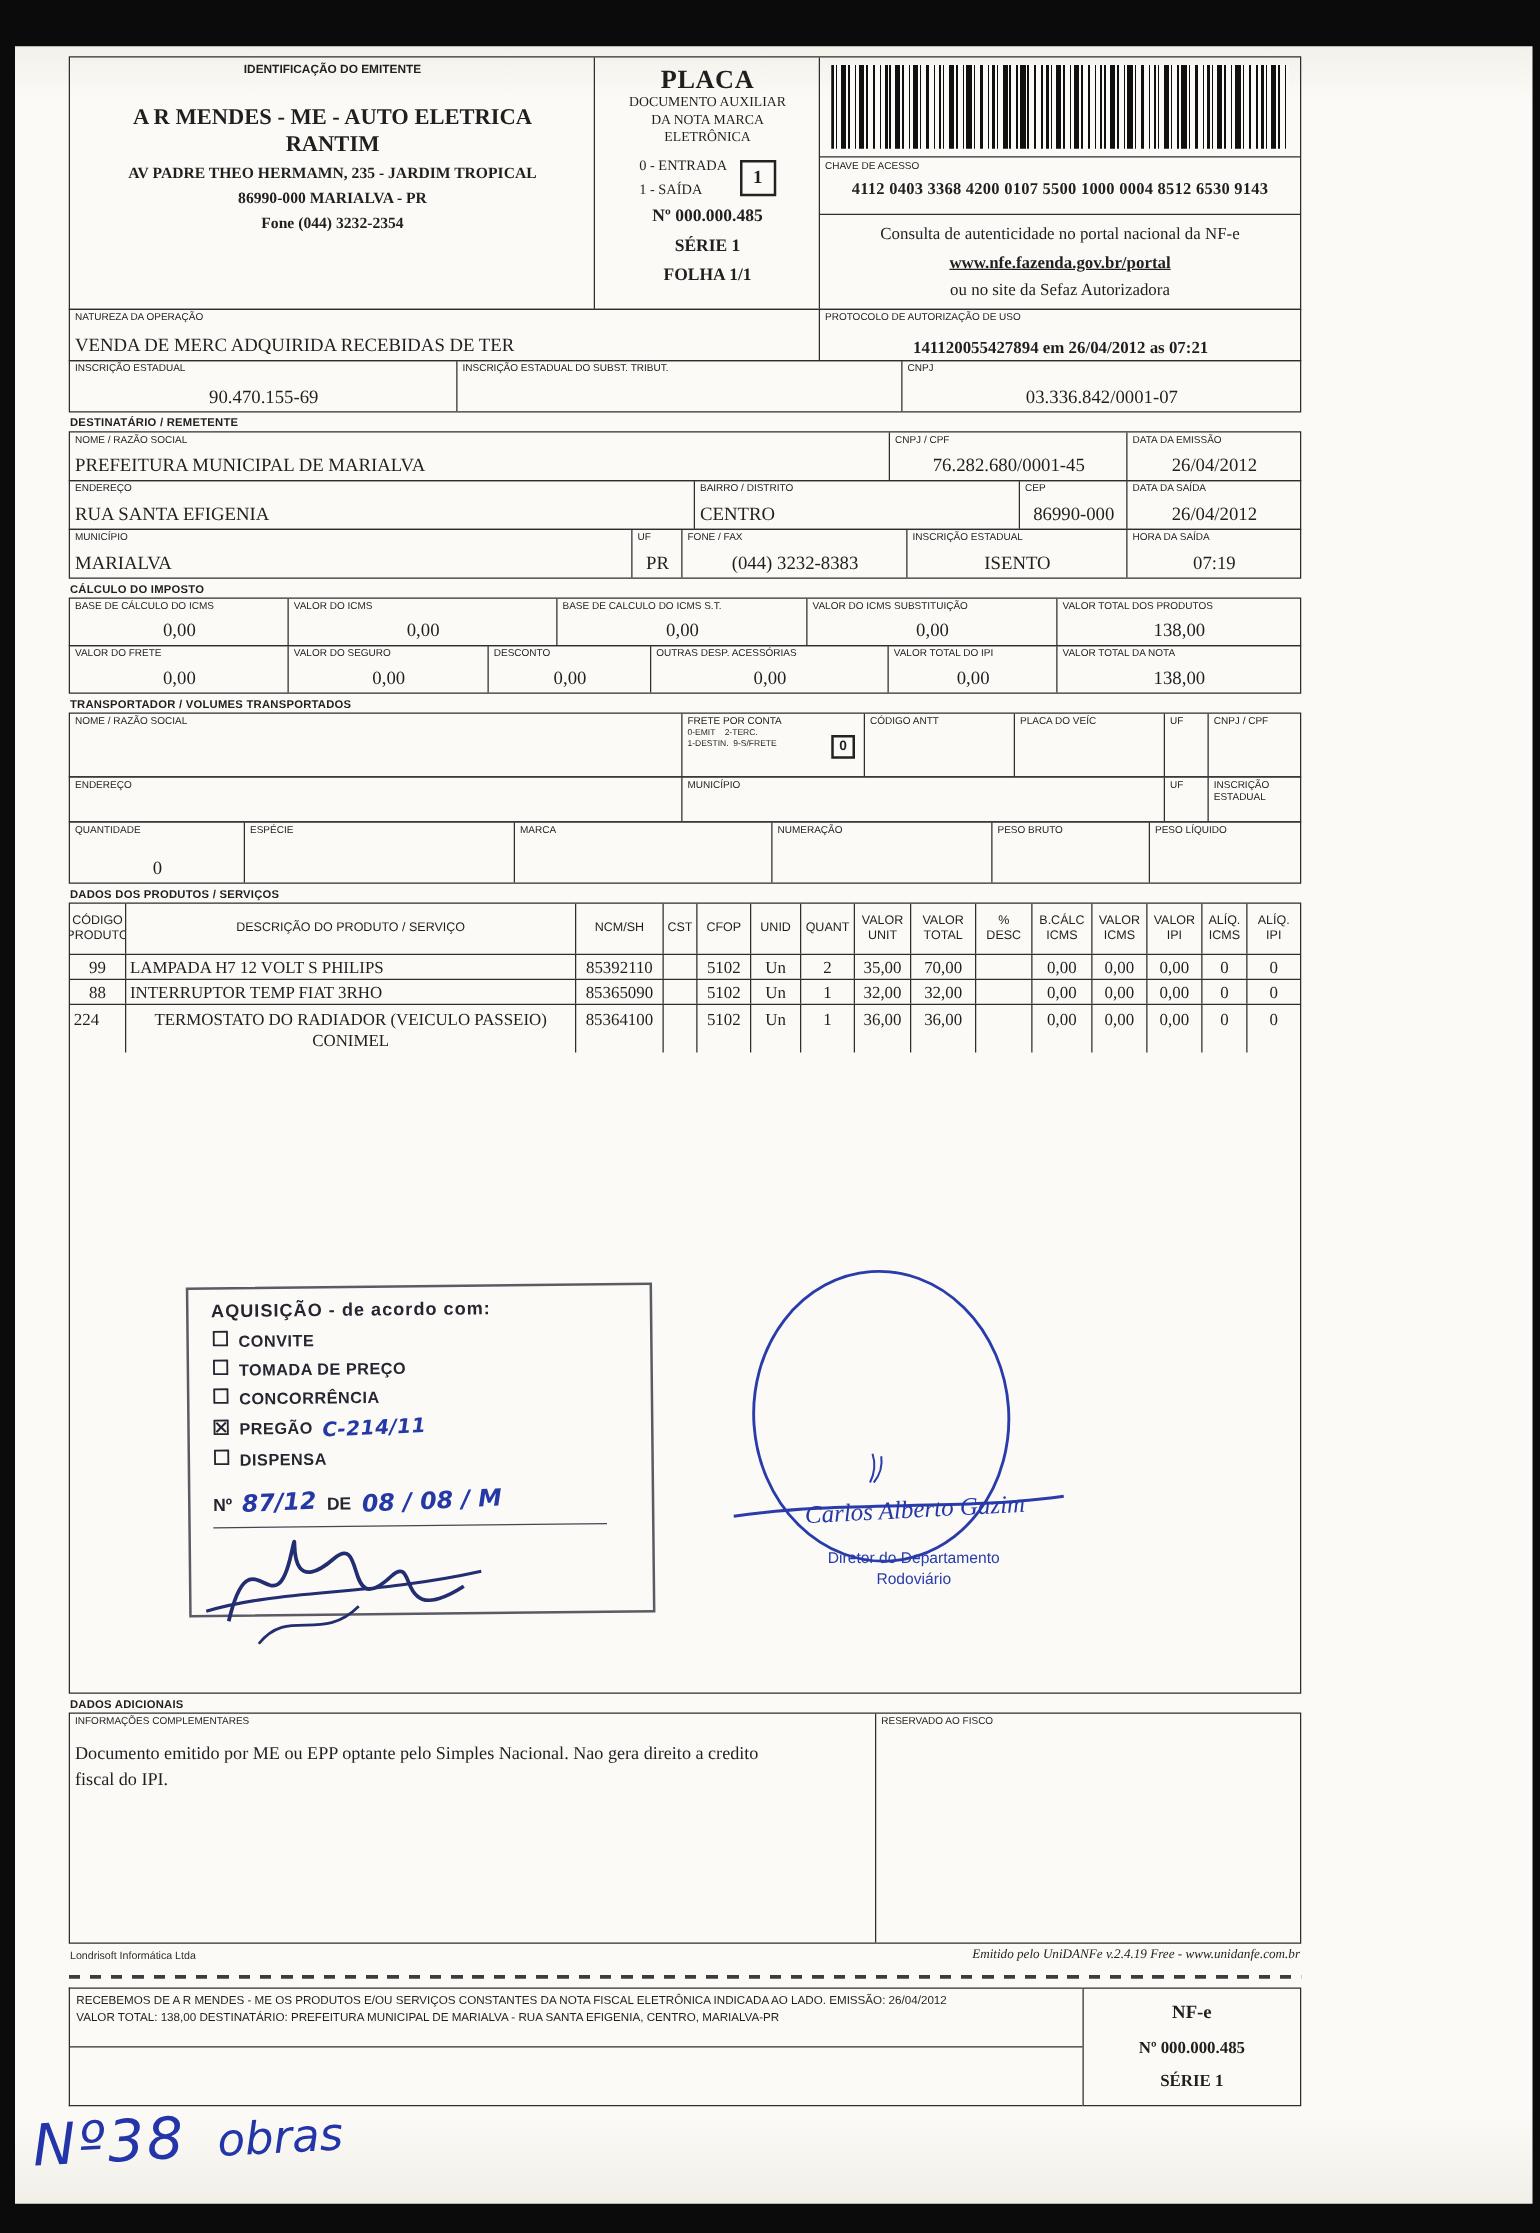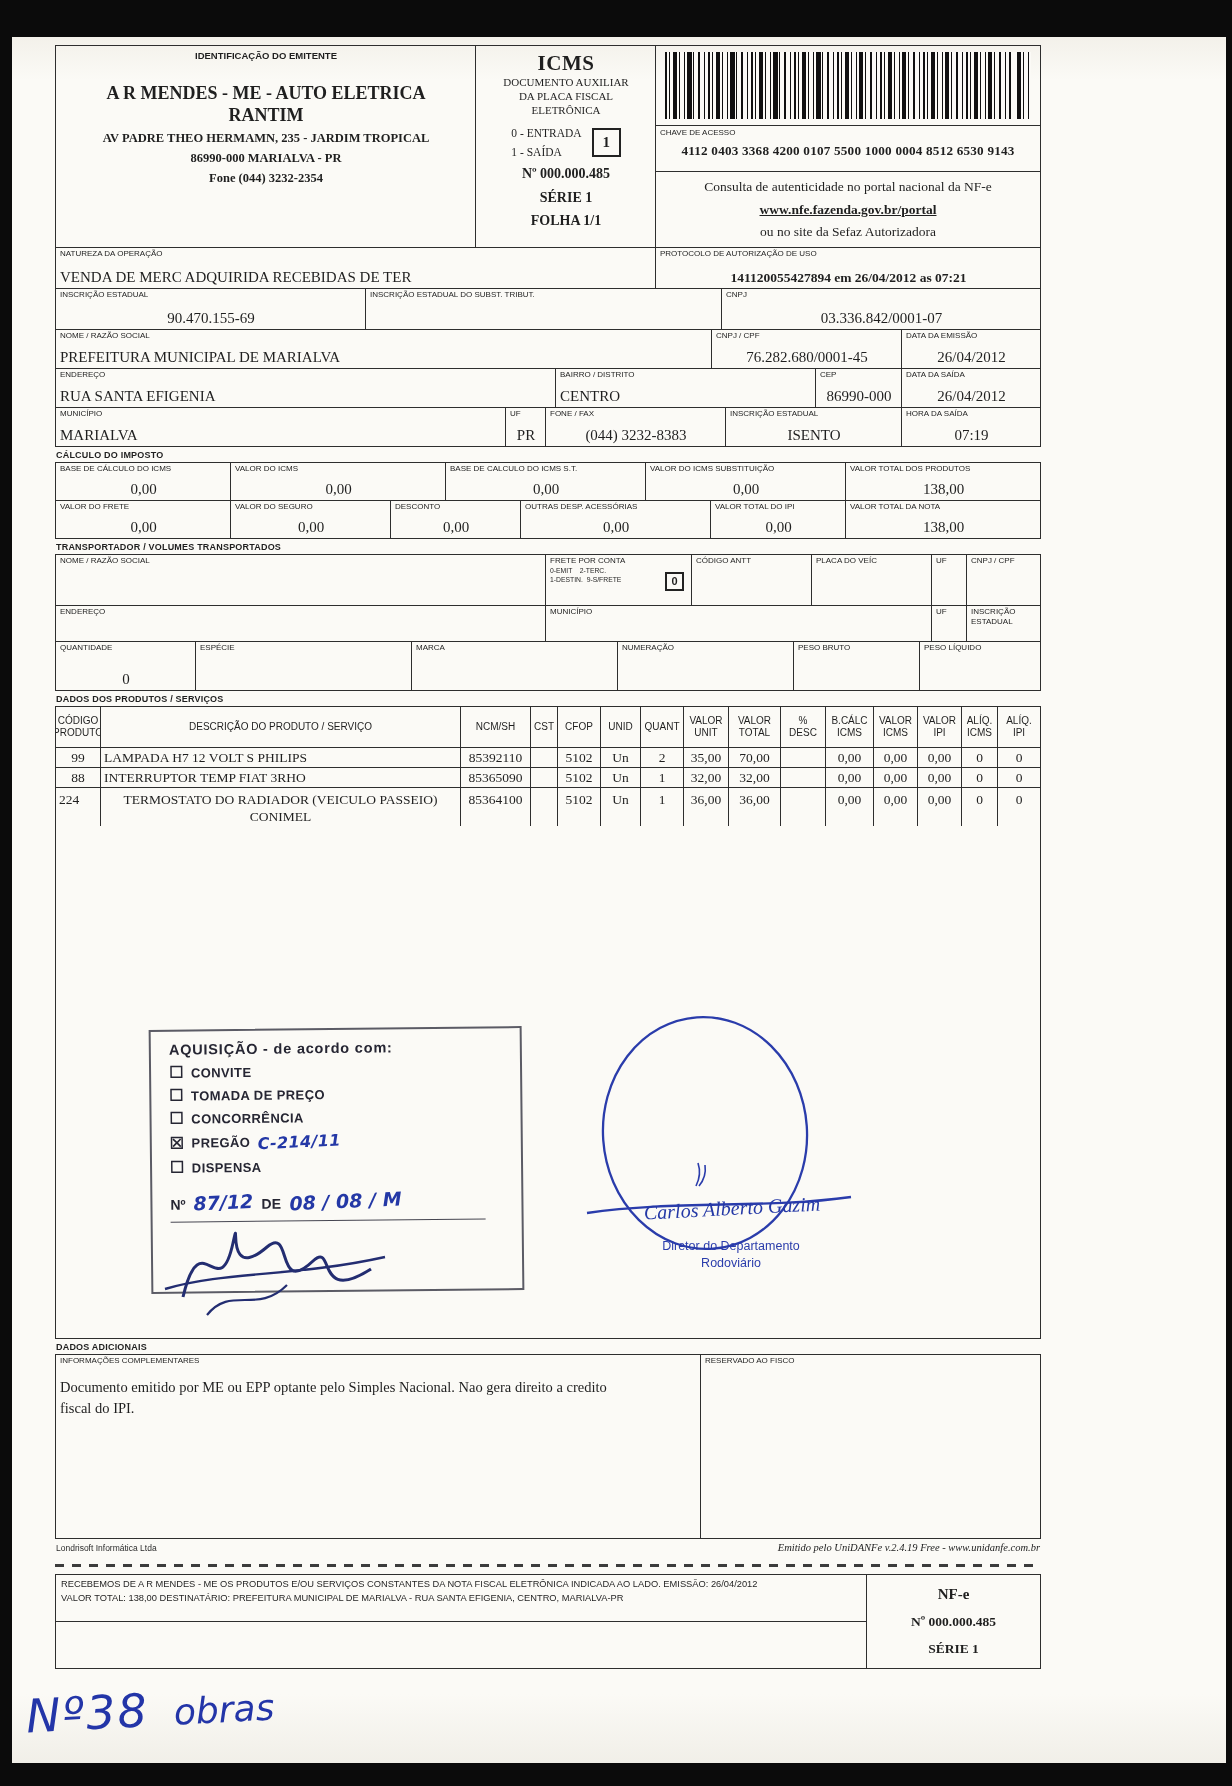--- a/index.html
+++ b/index.html
@@ -142,23 +142,23 @@
     <div class="g hd">
       <div class="cell emit">
         <div class="emit-sec ctr">IDENTIFICAÇÃO DO EMITENTE</div>
         <div class="emit-n1 ctr">A R MENDES - ME - AUTO ELETRICA</div>
         <div class="emit-n2 ctr">RANTIM</div>
         <div class="emit-a ctr">AV PADRE THEO HERMAMN, 235 - JARDIM TROPICAL</div>
         <div class="emit-a ctr">86990-000 MARIALVA - PR</div>
         <div class="emit-a ctr">Fone (044) 3232-2354</div>
       </div>
       <div class="cell danfe">
-        <div class="danfe-t">ICMS</div>
+        <div class="danfe-t">PLACA</div>
         <div class="danfe-s">DOCUMENTO AUXILIAR</div>
-        <div class="danfe-s">DA PLACA FISCAL</div>
+        <div class="danfe-s">DA NOTA MARCA</div>
         <div class="danfe-s">ELETRÔNICA</div>
         <div class="danfe-es">
           <div class="es">
             <div>0 - ENTRADA</div>
             <div>1 - SAÍDA</div>
           </div>
           <div class="tipo">1</div>
         </div>
         <div class="danfe-n">Nº 000.000.485</div>
         <div class="danfe-n">SÉRIE 1</div>
@@ -199,20 +199,21 @@
       <div class="cell w356">
         <div class="lbl">INSCRIÇÃO ESTADUAL DO SUBST. TRIBUT.</div>
         <div class="val num"></div>
       </div>
       <div class="cell fl">
         <div class="lbl">CNPJ</div>
         <div class="val num">03.336.842/0001-07</div>
       </div>
     </div>
 
+    <div class="sec">DESTINATÁRIO / REMETENTE</div>
     <div class="g h40">
       <div class="cell w656">
         <div class="lbl">NOME / RAZÃO SOCIAL</div>
         <div class="val">PREFEITURA MUNICIPAL DE MARIALVA</div>
       </div>
       <div class="cell w190">
         <div class="lbl">CNPJ / CPF</div>
         <div class="val num">76.282.680/0001-45</div>
       </div>
       <div class="cell fl">

